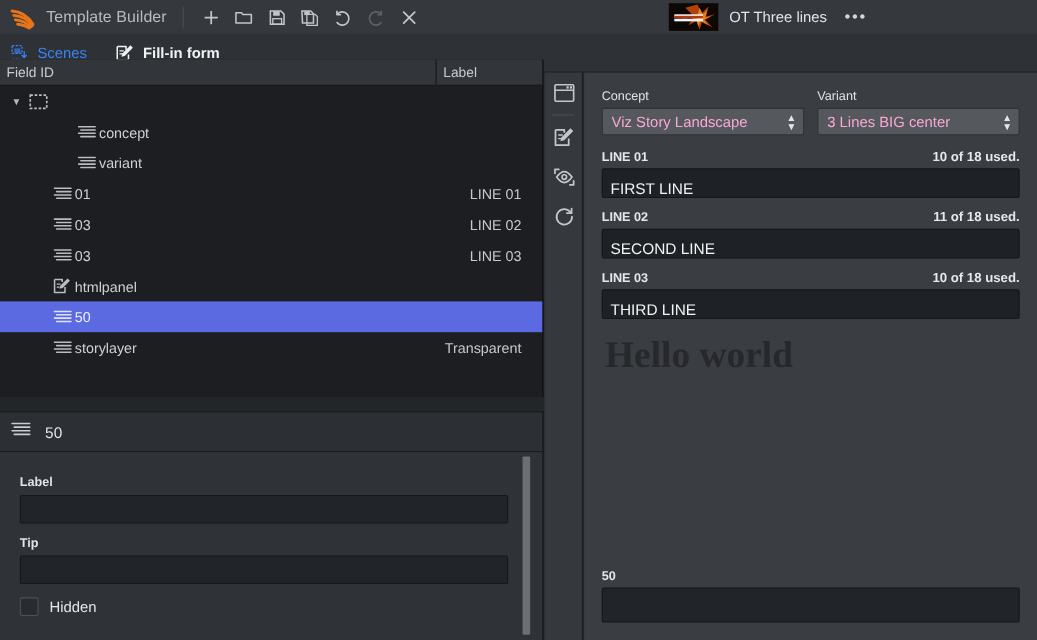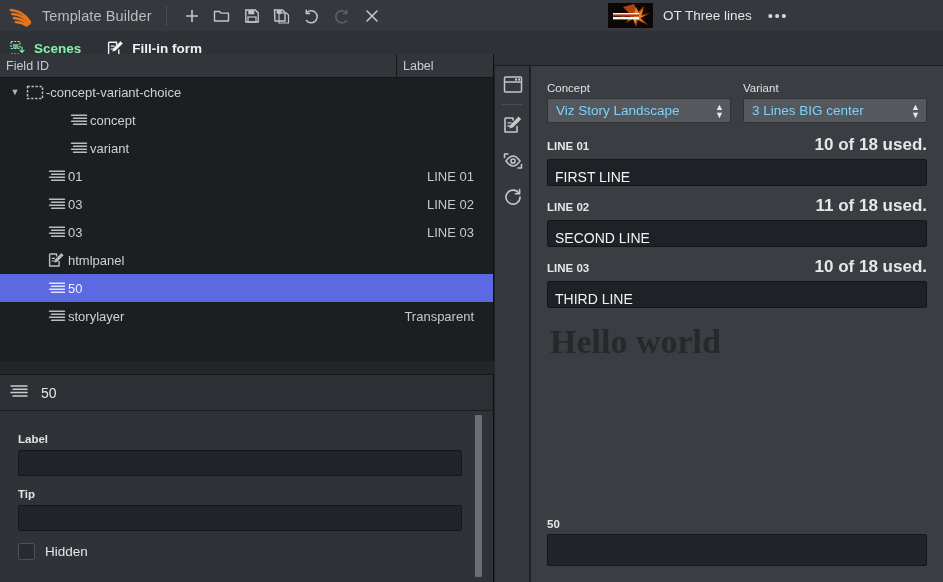--- a/index.html
+++ b/index.html
@@ -39,21 +39,21 @@
   .tabbar {
     position:absolute; left:0; top:31px; width:943px; height:35px;
     background:#2e3135; border-bottom:1px solid #1c1e21;
     display:flex; align-items:flex-end;
   }
   .tab {
     height:34px; display:flex; align-items:center; padding:0 16px 0 10px;
     font-size:13.5px; cursor:pointer; position:relative;
   }
   .tab .tab-ico { margin-right:8px; display:flex; }
-  .tab.inactive { color:#86efac;font-weight:bold; }
+  .tab.inactive { color:#3b82f6; }
   .tab.active { color:#f0f1f2; font-weight:bold; }
   .tab.active:after {
     content:""; position:absolute; left:6px; right:6px; bottom:0; height:3px;
     background:#5b6ae0;
   }
 
   
   .tree-panel {
     position:absolute; left:0; top:54px; width:494px; height:307px;
     background:#1c1e22; border-right:1px solid #0e1012;
@@ -125,26 +125,26 @@
     position:absolute; left:531px; top:66px; width:412px; height:516px;
     background:#3a3d42; padding:16px 16px 0 16px; overflow:hidden;
   }
   .sel-row { display:flex; gap:12px; margin-bottom:12px; }
   .sel-col { flex:1; }
   .sel-lab { font-size:11.5px; color:#e0e2e4; margin-bottom:4px; }
   .sel-box {
     height:25px; background:#55585d; border:1px solid #2f3236; border-radius:2px;
     display:flex; align-items:center; padding:0 6px 0 8px; cursor:pointer;
   }
-  .sel-val { flex:1; font-size:13.5px; color:#7dd3fc; white-space:nowrap; overflow:hidden; }
+  .sel-val { flex:1; font-size:13.5px; color:#f9a8d4; white-space:nowrap; overflow:hidden; }
   .sel-arrows { font-size:9px; line-height:8px; color:#e6e7e8; text-align:center; }
 
   .line-head { display:flex; align-items:baseline; margin-bottom:4px; }
   .line-name { font-size:11.5px; font-weight:bold; color:#e5e7e9; flex:1; }
-  .line-used { font-size:17px; font-weight:bold; color:#e5e7e9; }
+  .line-used { font-size:12px; font-weight:bold; color:#e5e7e9; }
   .line-input {
     height:27px; background:#1e2125; border:1px solid #14161a; border-radius:2px;
     display:flex; align-items:flex-end; padding-left:7px; margin-bottom:10px; cursor:text;
   }
   .line-input span { font-size:14px; color:#f2f3f4; }
 
   .hello {
     font-family:"Liberation Serif", serif; font-size:34px; font-weight:bold;
     color:#26282c; margin:14px 0 0 3px; line-height:1.15;
   }
@@ -263,21 +263,20 @@
       <div class="th-label">Label</div>
     </div>
     <div class="tree-body" id="tree-body">
         <div class="trow">
           <span class="twist" style="margin-left: 6px;">▼</span>
           <span class="ticon">
             <svg width="18" height="15" viewBox="0 0 18 15">
               <rect x="1.5" y="1.5" width="15" height="12" fill="none" stroke="#b9bdc1" stroke-width="1.5" stroke-dasharray="2.4 1.6"></rect>
             </svg>
           </span>
-          <span class="tname">-concept-variant-choice</span>
           <span class="tlabel"></span>
         </div>
         <div class="trow">
           <span class="twist" style="margin-left: 50px;"></span>
           <span class="ticon">
             <svg width="18" height="14" viewBox="0 0 18 14">
               <g stroke="#b9bdc1" stroke-width="1.4" stroke-linecap="round">
                 <path d="M1.5 2.2h15"></path>
                 <path d="M3.5 5.2h13"></path>
                 <path d="M1.5 8.2h15"></path>

